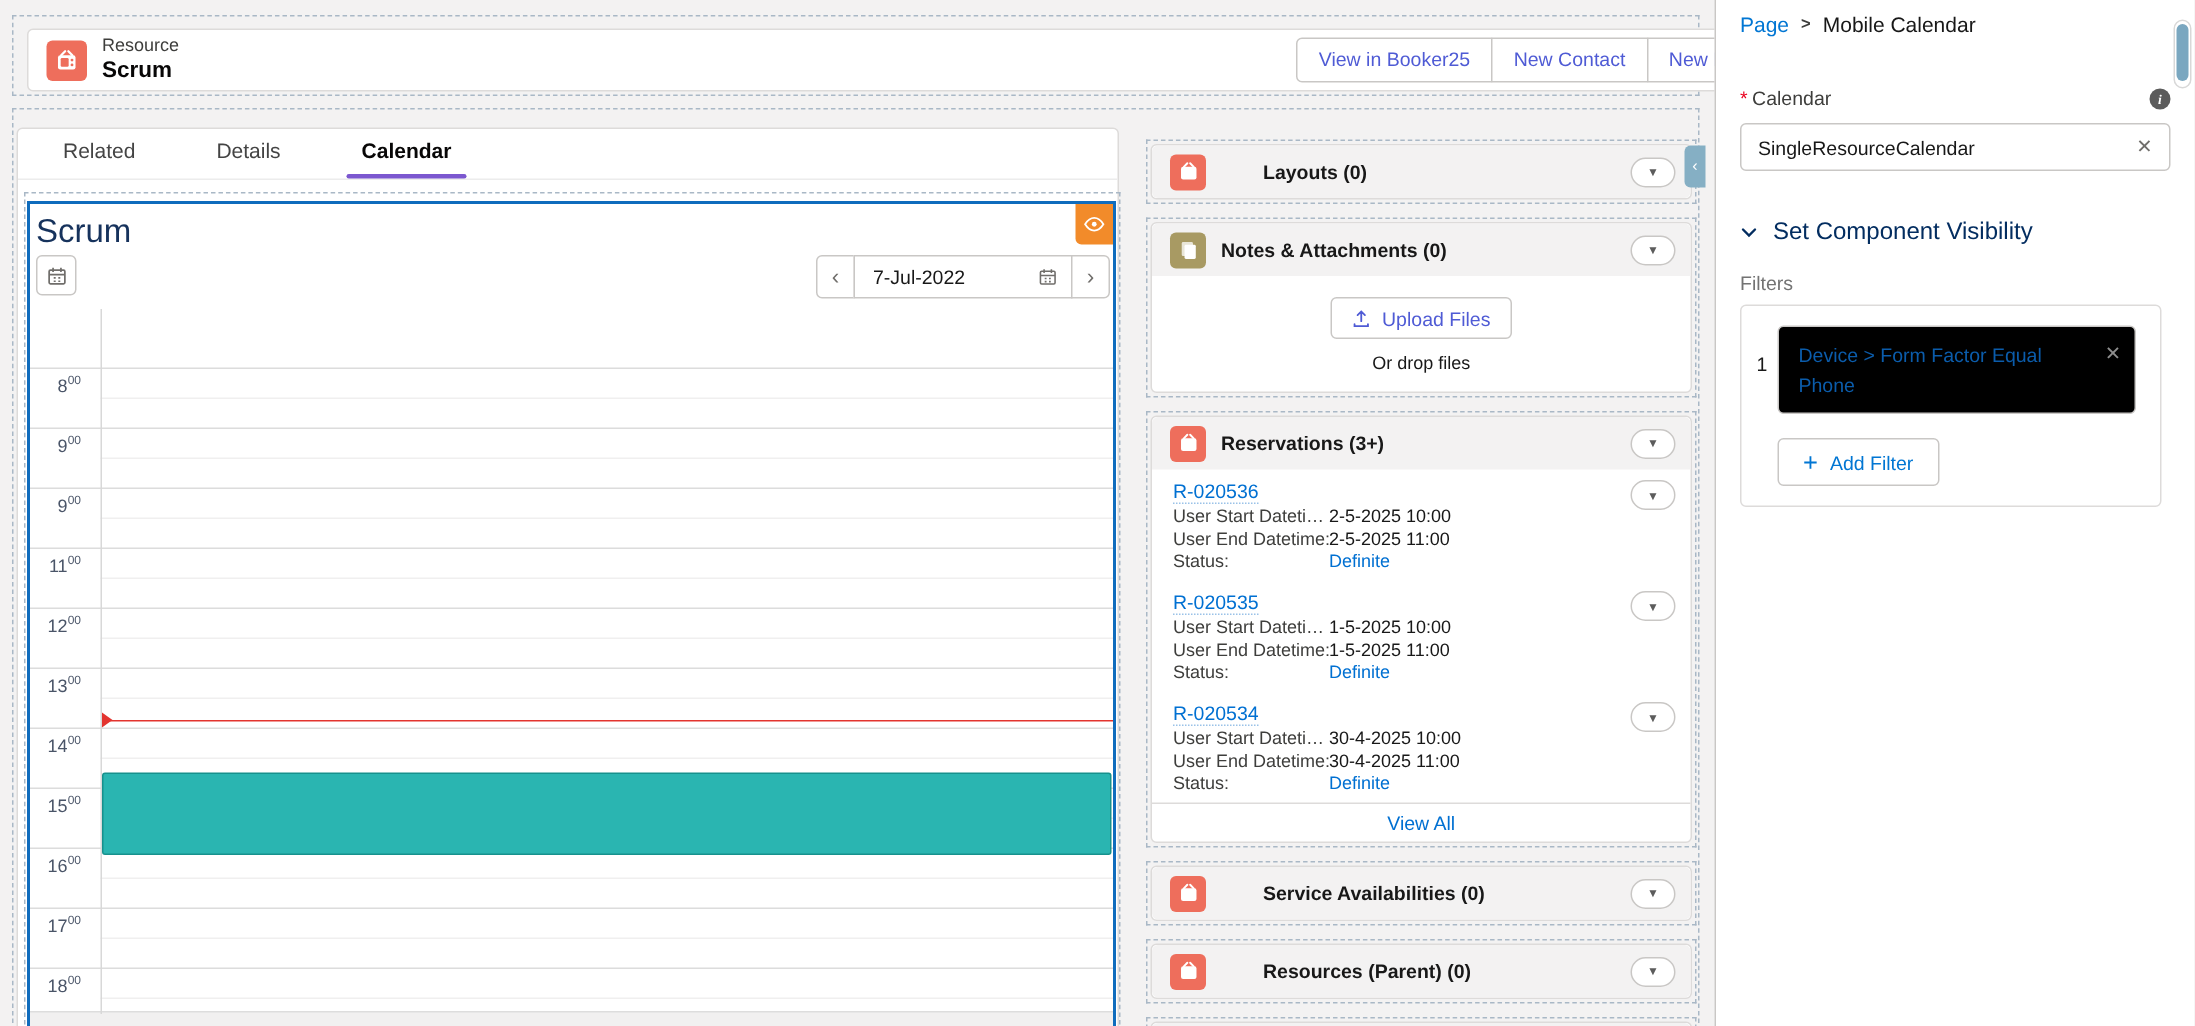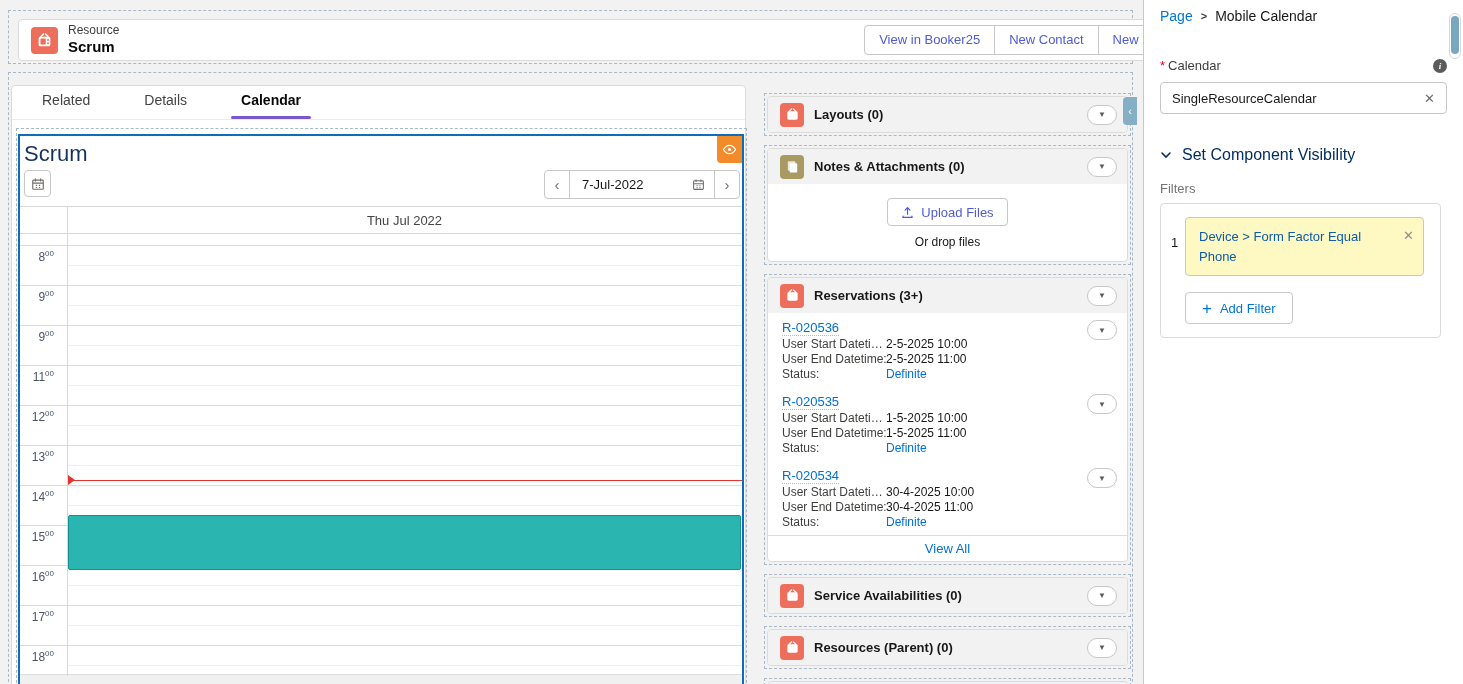--- a/index.html
+++ b/index.html
@@ -54,21 +54,21 @@
   .hour-daycell::after { content:""; position:absolute; left:0; right:0; top:19px; border-top:1px solid #f0efef; }
   .now-line { position:absolute; left:48px; right:0; top:246px; border-top:1px solid #e3342f; z-index:3; }
   .now-arrow { position:absolute; left:48px; top:241px; width:0; height:0; border-left:7px solid #e3342f; border-top:5px solid transparent; border-bottom:5px solid transparent; z-index:3; }
   .event-block { position:absolute; left:48px; right:1px; top:281px; height:55px; background:#2ab5b1; border:1px solid #17918d; border-radius:2px; z-index:2; cursor:pointer; }
   .cal-bottom-strip { position:absolute; left:0; right:0; top:538px; height:18px; background:#f1f0f0; border-top:1px solid #ddd; }
   
   .cards-col { left:755px; top:20px; width:367px; }
   .card-dash { border:1px dashed #a9b8c6; padding:2px; margin-bottom:9px; }
   .sf-card { background:#fff; border:1px solid #dddbda; border-radius:4px; }
   .card-hdr { background:#f3f2f2; border-radius:4px 4px 0 0; height:35px; display:flex; align-items:center; padding:0 10px 0 12px; }
-  .card-hdr.only { border-radius:4px; }
+  .card-hdr.only { border-radius:4px;gap:28px; }
   .card-icon { width:24px; height:24px; border-radius:4px; display:flex; align-items:center; justify-content:center; flex:0 0 auto; }
   .card-icon.coral { background:#ee6e5c; }
   .card-icon.tan { background:#a89a63; }
   .card-icon svg { width:15px; height:15px; }
   .card-title { font-weight:bold; font-size:13px; margin-left:10px; color:#181818; }
   .menu-btn { margin-left:auto; width:30px; height:20px; border:1px solid #c9c7c5; border-radius:10px; background:#fff; color:#5c5c5c; font-size:8px; display:flex; align-items:center; justify-content:center; cursor:pointer; flex:0 0 auto; }
   .notes-body { padding:14px 0 12px; text-align:center; }
   .upload-btn { display:inline-flex; align-items:center; gap:7px; border:1px solid #c9c7c5; border-radius:4px; background:#fff; height:28px; padding:0 13px; color:#4f5bd5; font-size:13px; cursor:pointer; }
   .upload-btn svg { width:13px; height:13px; }
   .drop-label { margin-top:9px; font-size:12px; color:#181818; }
@@ -92,21 +92,21 @@
   .req-star { color:#ea001e; margin-right:3px; }
   .info-icon { margin-left:auto; width:14px; height:14px; border-radius:50%; background:#5c5c5c; color:#fff; font-size:9px; font-style:italic; font-weight:bold; display:flex; align-items:center; justify-content:center; font-family:"Liberation Serif",serif; }
   .cal-input { margin-top:9px; height:32px; border:1px solid #c9c7c5; border-radius:4px; display:flex; align-items:center; padding:0 11px; font-size:13px; color:#181818; cursor:text; }
   .cal-input .clear-x { margin-left:auto; color:#706e6b; font-size:13px; cursor:pointer; }
   .vis-hdr { margin-top:32px; display:flex; align-items:center; gap:10px; font-size:16px; color:#032d60; cursor:pointer; }
   .vis-hdr svg { width:12px; height:12px; color:#032d60; }
   .filters-label { margin-top:17px; font-size:13px; color:#737373; }
   .filter-group { margin-top:7px; border:1px solid #dddbda; border-radius:4px; padding:13px 16px 13px 10px; width:281px; }
   .filter-line { display:flex; align-items:flex-start; }
   .filter-num { width:14px; padding-top:18px; font-size:13px; color:#181818; flex:0 0 auto; }
-  .filter-btn { flex:1; border:1px solid #c9c7c5; border-radius:4px; padding:9px 26px 9px 13px; position:relative; font-size:13px; color:#0b5cab; line-height:1.5; cursor:pointer; background:#fef9c3; text-align:left; }
+  .filter-btn { flex:1; border:1px solid #c9c7c5; border-radius:4px; padding:9px 26px 9px 13px; position:relative; font-size:13px; color:#0b5cab; line-height:1.5; cursor:pointer; background:#000000; text-align:left; }
   .filter-x { position:absolute; right:9px; top:8px; color:#8e8e8e; font-size:13px; cursor:pointer; }
   .add-filter { margin:16px 0 0 14px; display:inline-flex; align-items:center; gap:8px; border:1px solid #c9c7c5; border-radius:4px; background:#fff; height:32px; padding:0 16px; color:#0176d3; font-size:13px; cursor:pointer; }
   .add-filter .plus { font-size:17px; line-height:1; }
   .panel-scroll-track { left:1449px; top:13px; width:12px; height:46px; background:#fff; border:1px solid #d8d8d8; border-radius:6px; }
   .panel-scroll-thumb { position:absolute; left:1px; top:2px; width:8px; height:38px; background:#7aa7c0; border-radius:4px; cursor:grab; }
 </style>
 </head>
 <body>
 
 <div class="abs dashed" id="region-header">
@@ -168,23 +168,20 @@
                 <rect x="2" y="3.5" width="12" height="10.5" rx="1"></rect>
                 <path d="M5 1.8 V5 M11 1.8 V5 M2 7 H14 M5.5 9.5 H7 M9 9.5 H10.5 M5.5 12 H7 M9 12 H10.5"></path>
               </svg>
             </div>
             <button class="nav-btn next">
                 <span>›</span>
               </button>
           </div>
 
           <div class="gutter-vline"></div>
-          <div class="dayhdr-row">
-            <span class="dayhdr-label">Thu Jul 2022</span>
-          </div>
 
           <div class="time-grid">
             <div>
               <div class="grid-spacer"></div>
             <div class="hour-row">
                   <div class="hour-label"><span>8</span><sup>00</sup></div>
                   <div class="hour-daycell"></div>
                 </div>
                 <div class="hour-row">
                   <div class="hour-label"><span>9</span><sup>00</sup></div>

